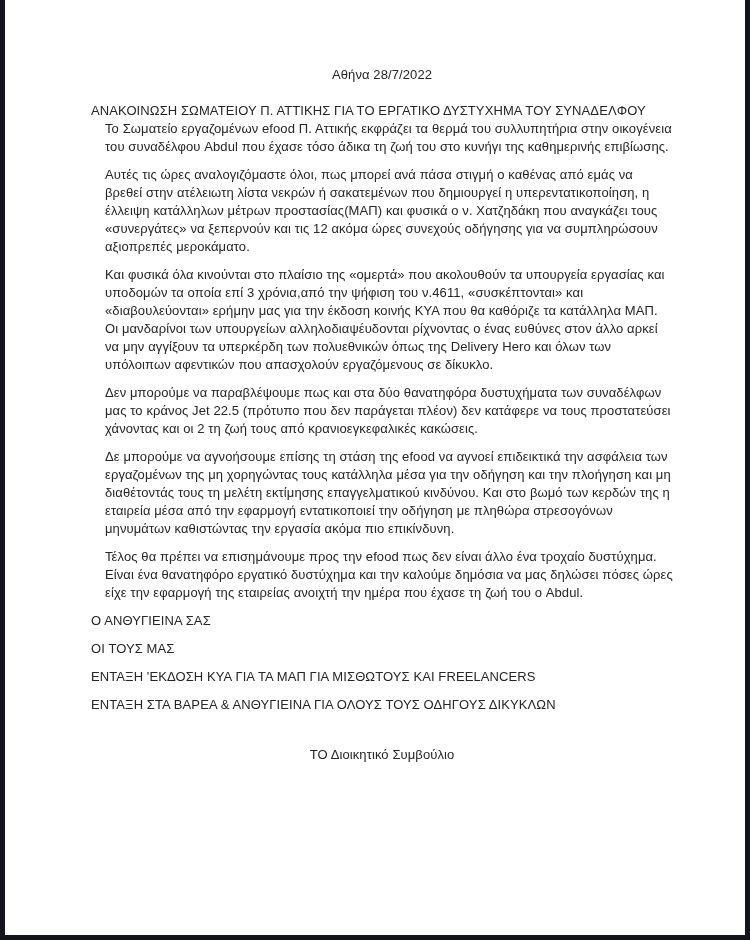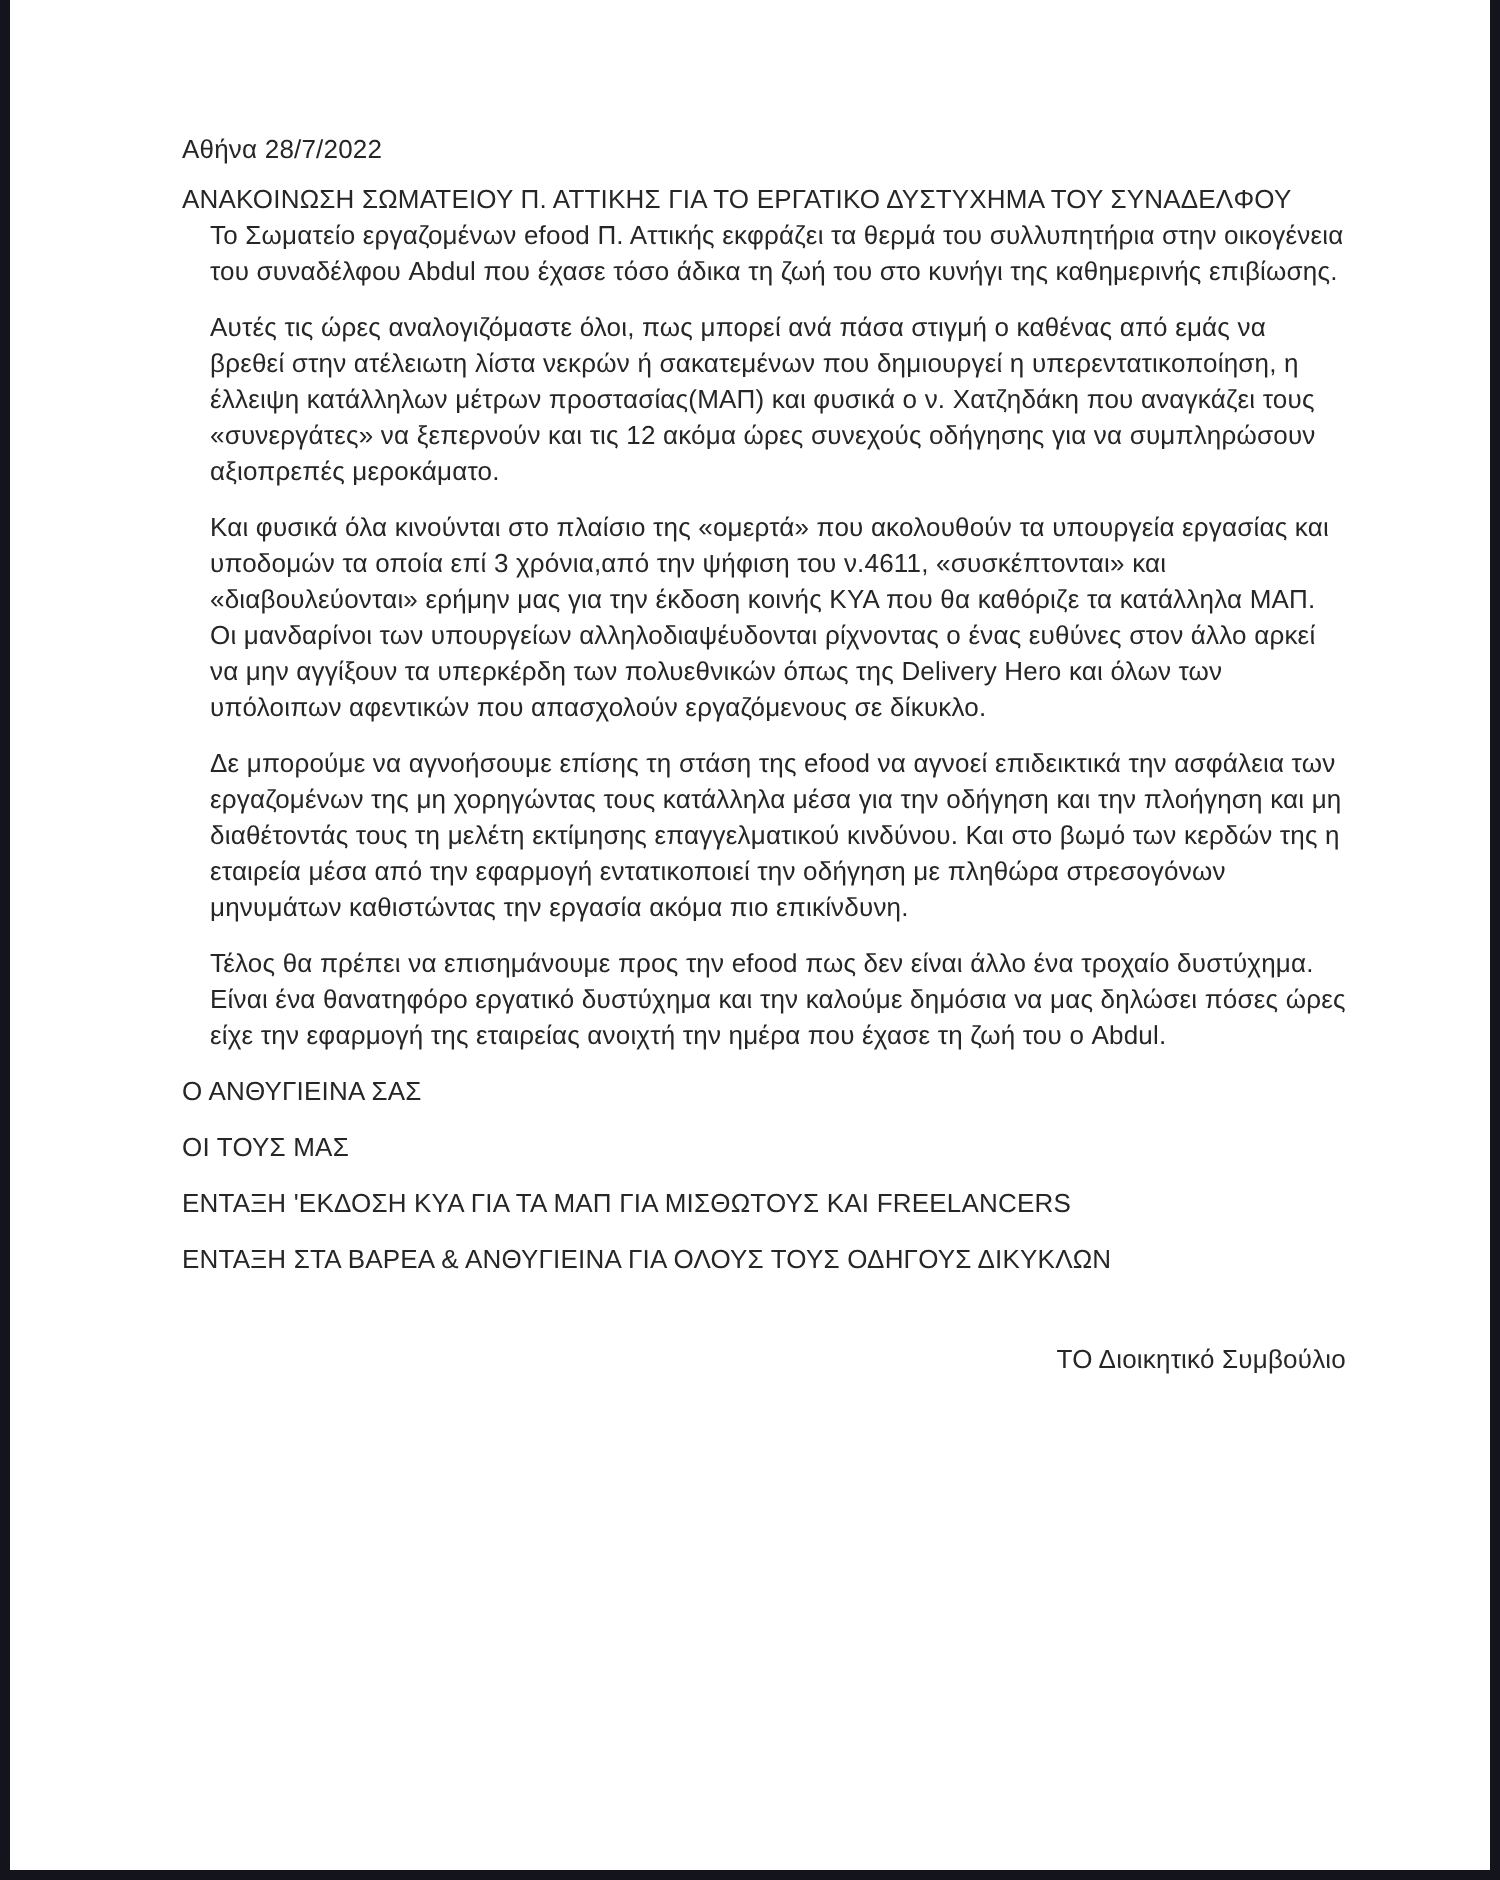--- a/index.html
+++ b/index.html
@@ -23,58 +23,60 @@
   .content {
     position: absolute;
     left: 86px;
     top: 66px;
     width: 582px;
     font-size: 13px;
     line-height: 18px;
     letter-spacing: 0.1px;
   }
   .date-line {
-    margin: 0 0 7px 0;
+    margin: 0 0 18px 0;
+    text-align: center;
   }
   .org-title {
     font-weight: bold;
     margin: 0 0 13px 0;
   }
   .announcement-title {
     margin: 0 0 0 0;
   }
   .para {
     margin: 0 0 10px 14px;
     text-align: left;
   }
   .slogan {
     margin: 0 0 10px 0;
   }
   .signature {
     margin-top: 32px;
-    text-align: right;
+    text-align: center;
   }
 </style>
 </head>
 <body>
 
 <div class="page">
   <div class="content">
 
     <p class="date-line">Αθήνα 28/7/2022</p>
 
 
     <p class="announcement-title">ΑΝΑΚΟΙΝΩΣΗ ΣΩΜΑΤΕΙΟΥ Π. ΑΤΤΙΚΗΣ ΓΙΑ ΤΟ ΕΡΓΑΤΙΚΟ ΔΥΣΤΥΧΗΜΑ ΤΟΥ ΣΥΝΑΔΕΛΦΟΥ</p>
 
     <p class="para">Το Σωματείο εργαζομένων efood Π. Αττικής εκφράζει τα θερμά του συλλυπητήρια στην οικογένεια του συναδέλφου Abdul που έχασε τόσο άδικα τη ζωή του στο κυνήγι της καθημερινής επιβίωσης.</p>
 
     <p class="para">Αυτές τις ώρες αναλογιζόμαστε όλοι, πως μπορεί ανά πάσα στιγμή ο καθένας από εμάς να βρεθεί στην ατέλειωτη λίστα νεκρών ή σακατεμένων που δημιουργεί η υπερεντατικοποίηση, η έλλειψη κατάλληλων μέτρων προστασίας(ΜΑΠ)  και φυσικά ο ν. Χατζηδάκη που αναγκάζει τους «συνεργάτες» να ξεπερνούν και τις 12 ακόμα ώρες συνεχούς οδήγησης  για να συμπληρώσουν αξιοπρεπές μεροκάματο.</p>
 
     <p class="para">Και φυσικά όλα κινούνται στο πλαίσιο της «ομερτά» που ακολουθούν τα υπουργεία εργασίας και υποδομών τα οποία επί 3 χρόνια,από την ψήφιση του ν.4611,  «συσκέπτονται» και «διαβουλεύονται» ερήμην μας για την έκδοση κοινής ΚΥΑ που θα καθόριζε τα κατάλληλα ΜΑΠ. Οι μανδαρίνοι των υπουργείων αλληλοδιαψέυδονται ρίχνοντας ο ένας ευθύνες στον άλλο αρκεί να μην αγγίξουν τα υπερκέρδη  των πολυεθνικών όπως της Delivery Hero και όλων των υπόλοιπων αφεντικών που απασχολούν εργαζόμενους σε δίκυκλο.</p>
 
+    <p class="para">Δεν μπορούμε να παραβλέψουμε πως και στα δύο θανατηφόρα δυστυχήματα των συναδέλφων μας το κράνος Jet 22.5 (πρότυπο που δεν παράγεται πλέον) δεν κατάφερε να τους προστατεύσει χάνοντας και οι 2 τη ζωή τους από κρανιοεγκεφαλικές κακώσεις.</p>
 
     <p class="para">Δε μπορούμε να αγνοήσουμε επίσης τη στάση της efood να αγνοεί επιδεικτικά την ασφάλεια των εργαζομένων της μη χορηγώντας τους κατάλληλα μέσα για την οδήγηση και την πλοήγηση και μη διαθέτοντάς τους τη μελέτη εκτίμησης επαγγελματικού κινδύνου. Και στο βωμό των κερδών της η εταιρεία μέσα από την εφαρμογή εντατικοποιεί την οδήγηση με πληθώρα στρεσογόνων μηνυμάτων καθιστώντας την εργασία ακόμα πιο επικίνδυνη.</p>
 
     <p class="para">Τέλος θα πρέπει να επισημάνουμε προς την efood πως δεν είναι άλλο ένα τροχαίο δυστύχημα. Είναι ένα θανατηφόρο εργατικό δυστύχημα και την καλούμε δημόσια να μας δηλώσει πόσες ώρες είχε την εφαρμογή της εταιρείας ανοιχτή την ημέρα που έχασε τη ζωή του ο Abdul.</p>
 
     <p class="slogan">Ο ΑΝΘΥΓΙΕΙΝΑ ΣΑΣ</p>
 
     <p class="slogan">ΟΙ ΤΟΥΣ ΜΑΣ</p>
 
     <p class="slogan">ΕΝΤΑΞΗ 'ΕΚΔΟΣΗ ΚΥΑ ΓΙΑ ΤΑ ΜΑΠ ΓΙΑ ΜΙΣΘΩΤΟΥΣ ΚΑΙ FREELANCERS</p>

